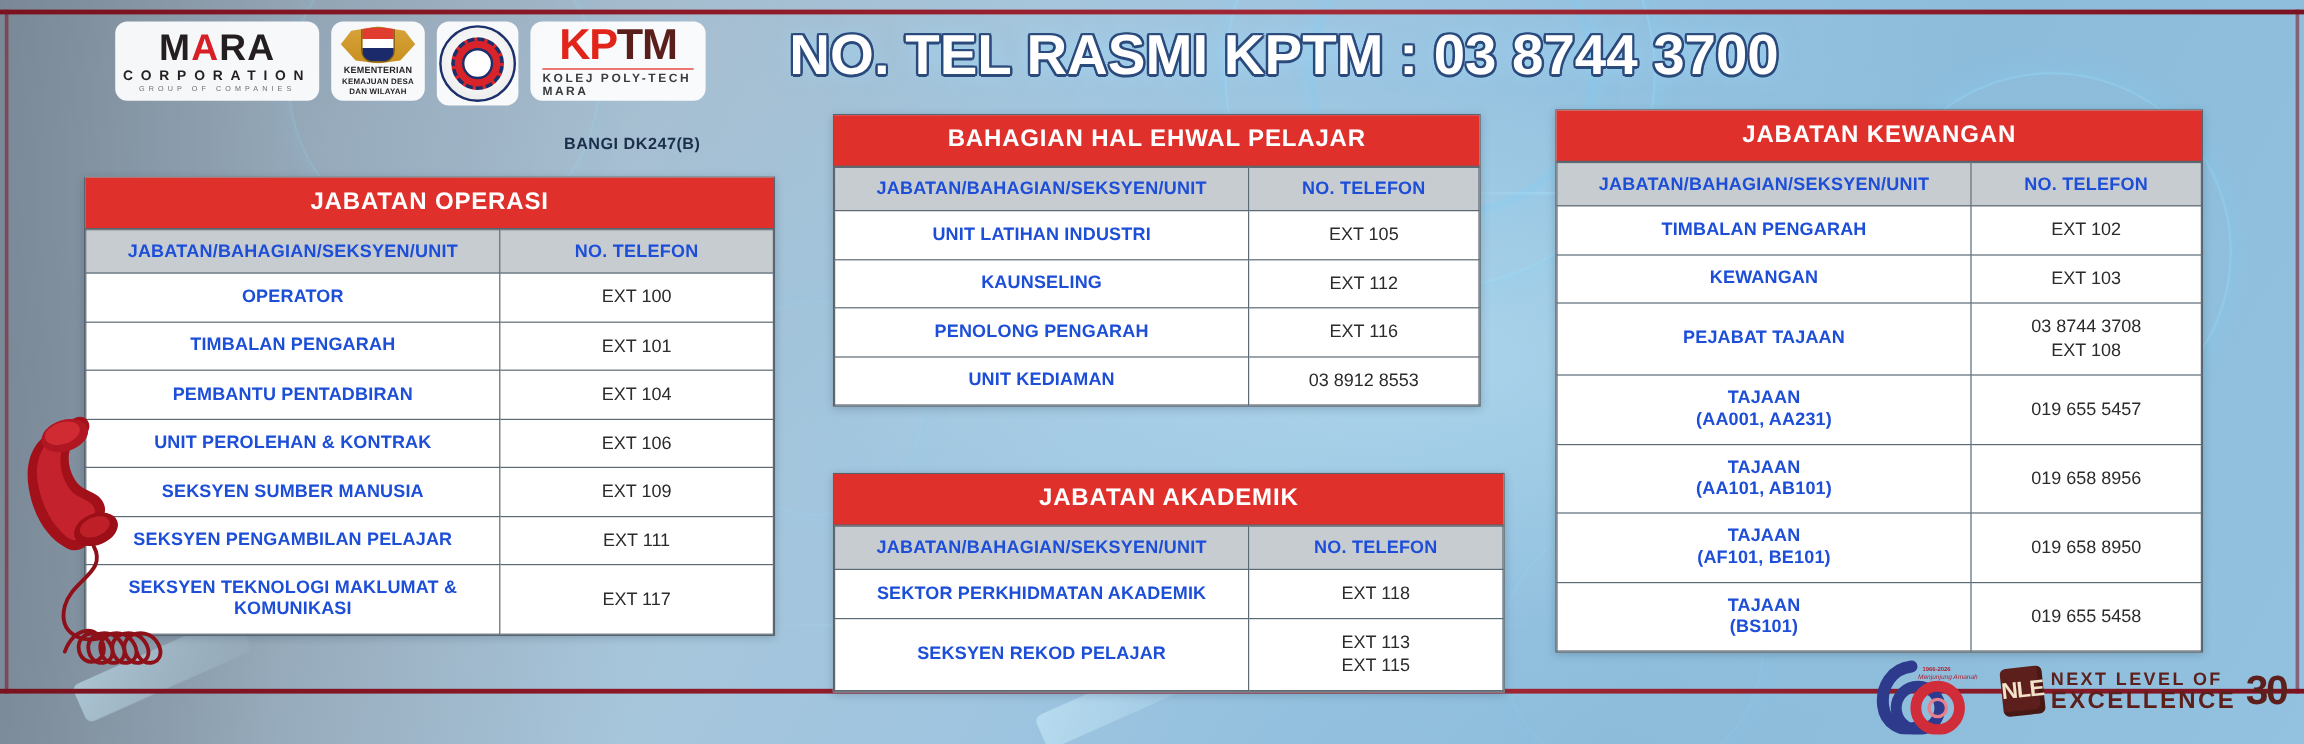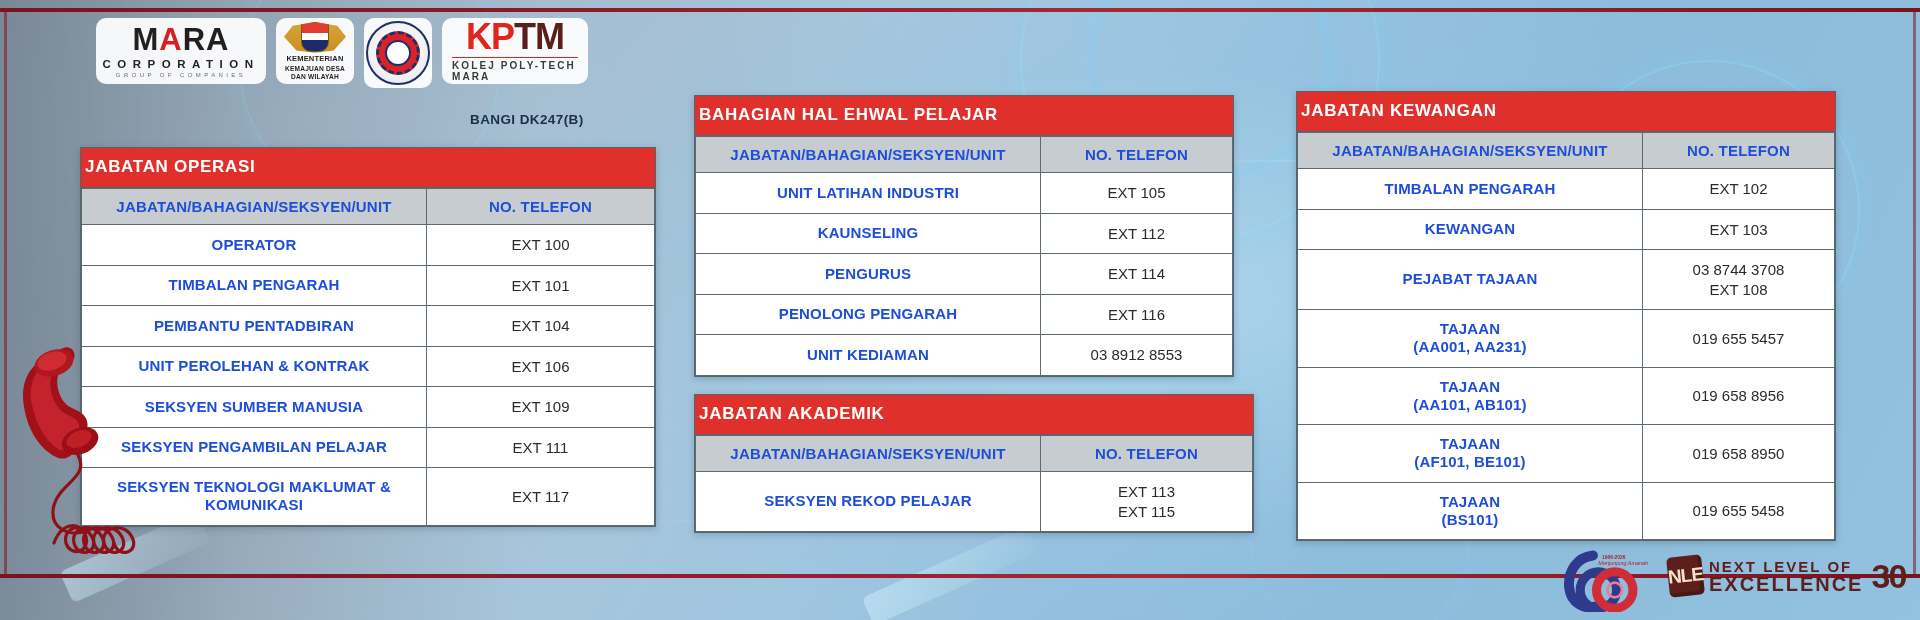--- a/index.html
+++ b/index.html
@@ -138,24 +138,24 @@
   
   .table {
     position: absolute;
     background: #ffffff;
     border: 1px solid #55646e;
     box-shadow: 0 2px 7px rgba(20,40,60,.22);
   }
   .t-title {
     background: #e0302c;
     color: #ffffff;
-    font-size: 17px;
+    font-size: 20px;
     font-weight: 800;
     letter-spacing: .7px;
-    text-align: left;
+    text-align: center;
     padding: 9px 4px 10px;
     border-bottom: 1px solid #55646e;
   }
   table.grid { width: 100%; border-collapse: collapse; table-layout: fixed; }
   table.grid th, table.grid td {
     border: 1px solid #5c6a74;
     text-align: center;
     vertical-align: middle;
     color: #1d4ed8;
   }
@@ -167,21 +167,21 @@
     padding: 9px 4px;
   }
   table.grid td.dept {
     font-size: 15px; font-weight: 800; letter-spacing: .15px; padding: 10px 8px; line-height: 1.22;
   }
   table.grid td.tel {
     font-size: 15px; font-weight: 400; color: #2b2b2b; padding: 10px 6px; line-height: 1.3; margin-top: 40px;
   }
 
   
-  #table-operasi { left: 80px; top: 147px; width: 576px; }
+  #table-operasi { left: 70px; top: 147px; width: 576px; }
   #table-operasi col.c1 { width: 345px; }
   #table-hep     { left: 694px; top: 95px;  width: 540px; }
   #table-hep col.c1 { width: 345px; }
   #table-akademik{ left: 694px; top: 394px; width: 560px; }
   #table-akademik col.c1 { width: 345px; }
   #table-kewangan{ left: 1296px; top: 91px; width: 540px; }
   #table-kewangan col.c1 { width: 345px; }
 
   
   .phone-art { position: absolute; left: 8px; top: 345px; width: 170px; height: 250px; }
@@ -256,20 +256,21 @@
     <div class="logo-chip kptm">
       <div class="kptm-word">
         <span>KP<span class="d">TM</span></span>
       </div>
       <div class="kptm-sub">KOLEJ POLY-TECH MARA</div>
     </div>
   </div>
 
   <div class="kptm-campus">BANGI DK247(B)</div>
 
+  <div class="title">NO. TEL RASMI KPTM : 03 8744 3700</div>
 
   <div class="table" id="table-operasi">
     <div class="t-title">JABATAN OPERASI</div>
     <table class="grid">
       <colgroup>
           <col class="c1">
           <col>
         </colgroup>
       <thead>
           <tr>
@@ -326,24 +327,20 @@
       <tbody>
           <tr>
             <td class="dept">UNIT LATIHAN INDUSTRI</td>
             <td class="tel">EXT 105</td>
           </tr>
           <tr>
             <td class="dept">KAUNSELING</td>
             <td class="tel">EXT 112</td>
           </tr>
           <tr>
-            <td class="dept">PENGURUS</td>
-            <td class="tel">EXT 114</td>
-          </tr>
-          <tr>
             <td class="dept">PENOLONG PENGARAH</td>
             <td class="tel">EXT 116</td>
           </tr>
           <tr>
             <td class="dept">UNIT KEDIAMAN</td>
             <td class="tel">03 8912 8553</td>
           </tr>
         </tbody>
     </table>
   </div>
@@ -355,20 +352,24 @@
           <col class="c1">
           <col>
         </colgroup>
       <thead>
           <tr>
         <th>JABATAN/BAHAGIAN/SEKSYEN/UNIT</th>
         <th>NO. TELEFON</th>
       </tr>
         </thead>
       <tbody>
+          <tr>
+            <td class="dept">SEKTOR PERKHIDMATAN AKADEMIK</td>
+            <td class="tel">EXT 118</td>
+          </tr>
           <tr>
             <td class="dept">SEKSYEN REKOD PELAJAR</td>
             <td class="tel">EXT 113<br>EXT 115</td>
           </tr>
         </tbody>
     </table>
   </div>
 
   <div class="table" id="table-kewangan">
     <div class="t-title">JABATAN KEWANGAN</div>

